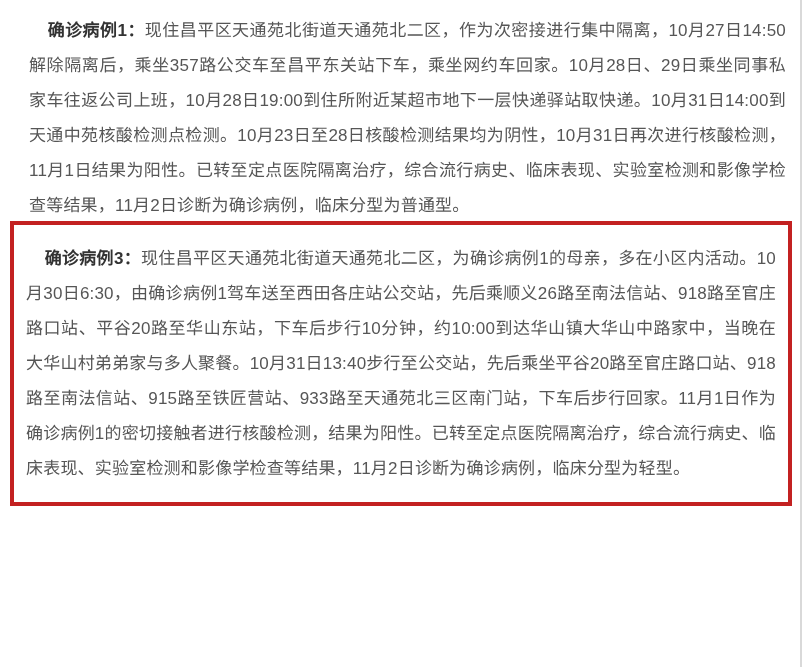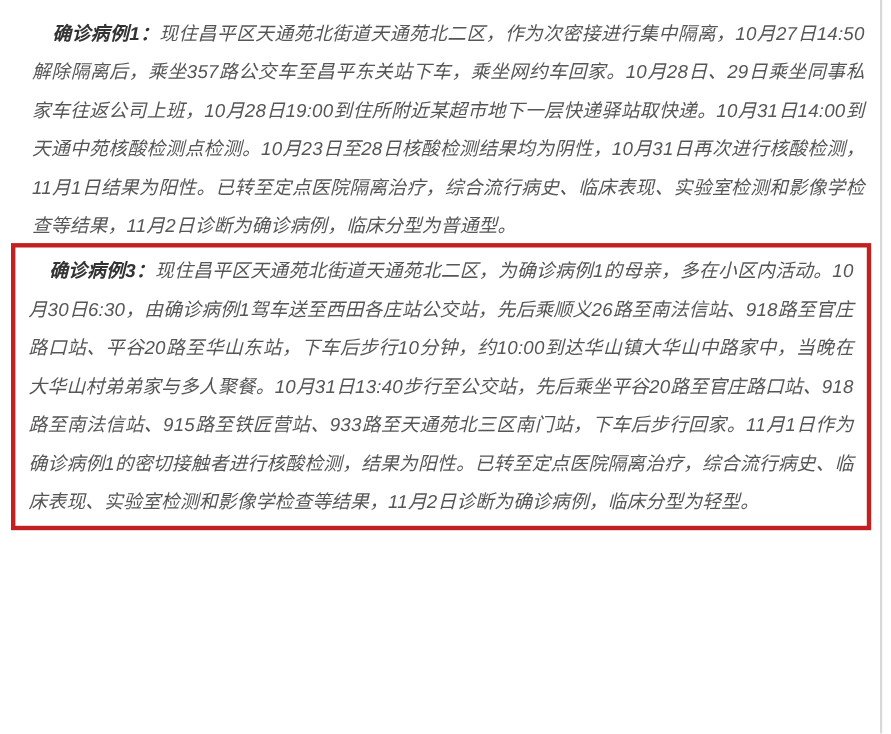--- a/index.html
+++ b/index.html
@@ -23,30 +23,29 @@
     padding: 13px 24px 0 29px;
   }
   p.case {
     margin: 0 0 12px 0;
     font-size: 17px;
     line-height: 35px;
     color: var(--body-text);
     text-align: justify;
     text-indent: 1.1em;
     letter-spacing: 0.2px;
-    font-style: italic;
   }
   p.case .case-label {
     font-weight: 700;
     color: var(--label-text);
   }
   .highlight-box {
     margin: -14px -6px 10px -19px;
     border: 4px solid var(--highlight-border);
-    padding: 4px 12px;
+    padding: 16px 12px;
     background: transparent;
   }
   .highlight-box p.case {
     margin: 0;
   }
   .right-rule {
     position: absolute;
     top: 0;
     left: 800px;
     width: 2px;

